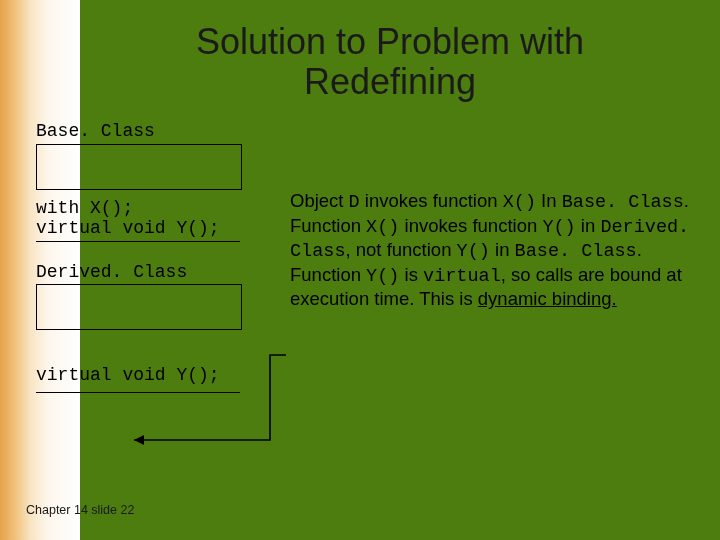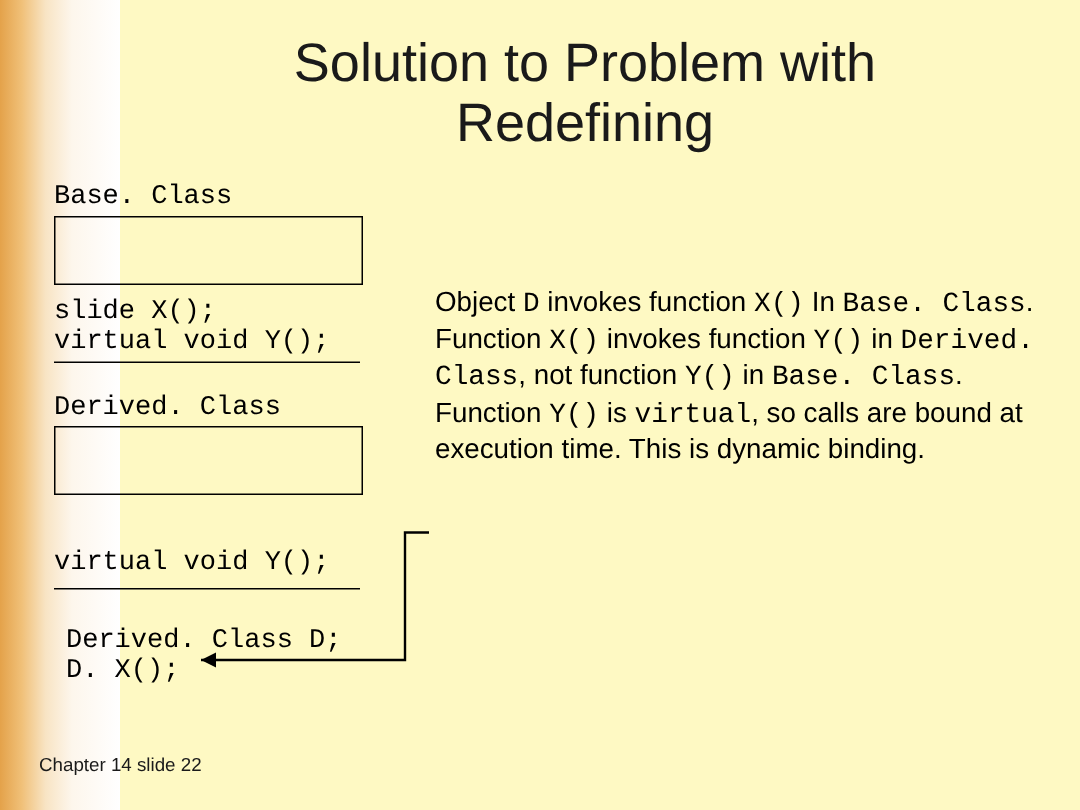--- a/index.html
+++ b/index.html
@@ -1,66 +1,62 @@
 <!DOCTYPE html>
 <html><head>
 <meta charset="utf-8">
 <style>
   html,body{margin:0;padding:0;width:720px;height:540px;overflow:hidden;font-family:Arial,Helvetica,sans-serif;background:#fff}
-  .slide{position:relative;width:720px;height:540px;background:#fef9c3}
+  .slide{position:relative;width:720px;height:540px;background:#4d7c0f}
   .edge{position:absolute;left:0;top:0;width:80px;height:540px;
     background:linear-gradient(90deg,#e4a24a 0%,#f0c078 18%,#f8e4c4 38%,#fdf6ec 60%,#ffffff 100%)}
   .title{position:absolute;left:110px;top:22px;width:560px;font-size:36px;line-height:1.12;color:#1a1a1a;text-align:center}
   .mono{font-family:"Courier New",Courier,monospace;font-size:18px;line-height:1.1}
   .sans{font-family:Arial,Helvetica,sans-serif}
   .label-base{position:absolute;left:36px;top:122px}
   .box{position:absolute;border:1.5px solid #000;background:transparent}
   .box-base{left:36px;top:144px;width:204px;height:44px}
   .decls-base{position:absolute;left:36px;top:199px}
   .line-base{position:absolute;left:36px;top:241px;width:204px;height:0;border-top:1.5px solid #000}
   .label-der{position:absolute;left:36px;top:263px}
   .box-der{left:36px;top:284px;width:204px;height:44px}
   .decls-der{position:absolute;left:36px;top:366px}
   .line-der{position:absolute;left:36px;top:392px;width:204px;height:0;border-top:1.5px solid #000}
   .usage{position:absolute;left:44px;top:418px}
   .footer{position:absolute;left:26px;top:503px;font-size:12.5px;color:#1a1a1a}
   .para{position:absolute;left:290px;top:190px;width:400px;font-size:18.5px;line-height:1.22;color:#000}
   .para .code{font-family:"Courier New",Courier,monospace}
-  .para .ul{}
+  .para .ul{text-decoration:underline}
   
   .arrow{position:absolute;pointer-events:none}
   .arrow svg{position:absolute;left:0;top:0}
 </style>
 </head>
 <body>
 
 <div class="slide">
   <div class="edge"></div>
 
   <div class="title">Solution to Problem with Redefining</div>
 
   <div class="mono label-base">Base. Class</div>
   <div class="box box-base"></div>
   <div class="mono decls-base">
-    <div>slide X();</div>
+    <div>with X();</div>
     <div>virtual void Y();</div>
   </div>
   <div class="line-base"></div>
 
   <div class="mono label-der">Derived. Class</div>
   <div class="box box-der"></div>
   <div class="mono decls-der">
     <div>virtual void Y();</div>
   </div>
   <div class="line-der"></div>
 
-  <div class="mono usage">
-    <div>Derived. Class D;</div>
-    <div>D. X();</div>
-  </div>
 
   <div class="para" id="para"><span class="sans">Object </span><span class="code">D</span><span class="sans"> invokes function </span><span class="code">X()</span><span class="sans"> In </span><span class="code">Base. Class</span><span class="sans">.  Function </span><span class="code">X()</span><span class="sans"> invokes function </span><span class="code">Y()</span><span class="sans"> in </span><span class="code">Derived. Class</span><span class="sans">, not function </span><span class="code">Y()</span><span class="sans"> in </span><span class="code">Base. Class</span><span class="sans">.  Function </span><span class="code">Y()</span><span class="sans"> is </span><span class="code">virtual</span><span class="sans">, so calls are bound at execution time. This is </span><span class="sans ul">dynamic binding.</span></div>
 
   <div class="footer sans">Chapter 14 slide 22</div>
 
   <div class="arrow" style="left:0;top:0;width:720px;height:540px">
     <svg width="720" height="540">
       <path d="M 286 355 L 270 355 L 270 440 L 134 440" stroke="#000" stroke-width="1.6" fill="none"></path>
       <path d="M 134 440 L 144 435 L 144 445 Z" fill="#000"></path>
     </svg>

